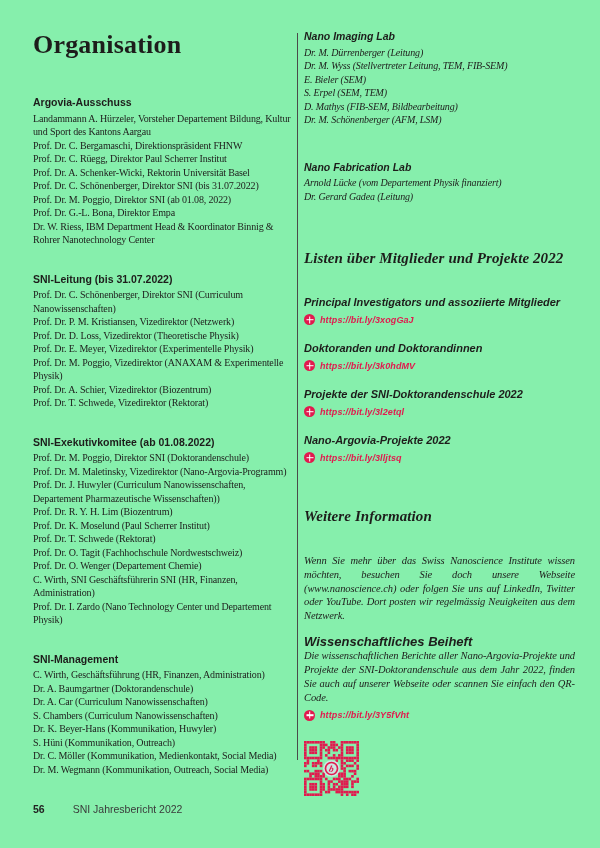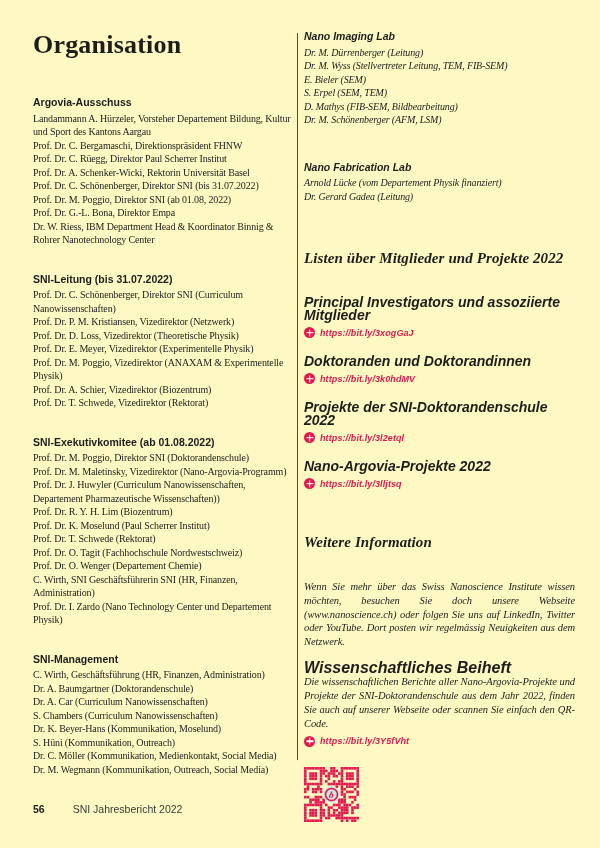--- a/index.html
+++ b/index.html
@@ -1,21 +1,21 @@
 <!DOCTYPE html>
 <html><head>
 <meta charset="utf-8">
 <style>
   * { margin:0; padding:0; box-sizing:border-box; }
   html,body { width:600px; height:848px; }
   body { font-family:"Liberation Serif", serif; color:#1d1d1b; }
 
   .page {
     position:relative; width:600px; height:848px;
-    background:#fef9c3; overflow:hidden;
+    background:#86efac; overflow:hidden;
   }
 
   
   .col-left  { position:absolute; left:33px; top:30px; width:260px; }
   .col-right { position:absolute; left:304px; top:30px; width:271px;font-style:italic; }
   .divider   { position:absolute; left:297px; top:33px; width:1px; height:727px; background:#4a4a4a; }
 
   
   h1.page-title {
     font-family:"Liberation Serif", serif; font-weight:bold;
@@ -36,21 +36,21 @@
     font-family:"Liberation Serif", serif;
     font-size:10px; line-height:13.5px; letter-spacing:-0.15px;
   }
 
   .lab { margin-bottom:34px; }
 
   
   .list-item { margin-bottom:17px; }
   .list-label {
     font-family:"Liberation Sans", sans-serif; font-weight:bold;
-    font-size:14px; line-height:13px;
+    font-size:11px; line-height:13px;
   }
   .link-row { display:flex; align-items:center; gap:5px; margin-top:5px;text-align:center; }
   .plus-icon {
     width:11px; height:11px; border-radius:50%;
     background:#e11a4e; position:relative; flex:0 0 11px;
   }
   .plus-icon::before, .plus-icon::after{
     content:""; position:absolute; background:#fff; left:50%; top:50%;
   }
   .plus-icon::before{ width:7px; height:1.6px; transform:translate(-50%,-50%); }
@@ -63,21 +63,21 @@
   .lists-block { margin-top:42px; }
 
   
   .info-block { margin-top:40px; }
   .info-para {
     font-family:"Liberation Serif", serif; font-size:10.5px;
     line-height:13.8px; text-align:justify; letter-spacing:-0.1px;
   }
   .info-subhead {
     font-family:"Liberation Sans", sans-serif; font-weight:bold;
-    font-size:16px; line-height:13.5px; margin-top:12px; margin-bottom:1px;
+    font-size:13px; line-height:13.5px; margin-top:12px; margin-bottom:1px;
   }
   .qr-wrap { margin-top:20px; }
 
   
   .footer {
     position:absolute; left:33px; top:803px;
     display:flex; align-items:baseline; gap:28px;
     font-family:"Liberation Sans", sans-serif; font-size:10.5px; color:#3a3a3a;
   }
   .footer .page-num { font-weight:bold; color:#222; }
@@ -133,21 +133,21 @@
           </div>
   </div>
 
   <div class="section">
     <div class="section-heading">SNI-Management</div>
     <div>
             <div class="entry">C. Wirth, Geschäftsführung (HR, Finanzen, Administration)</div>
             <div class="entry">Dr. A. Baumgartner (Doktorandenschule)</div>
             <div class="entry">Dr. A. Car (Curriculum Nanowissenschaften)</div>
             <div class="entry">S. Chambers (Curriculum Nanowissenschaften)</div>
-            <div class="entry">Dr. K. Beyer-Hans (Kommunikation, Moselund)</div>
+            <div class="entry">Dr. K. Beyer-Hans (Kommunikation, Huwyler)</div>
             <div class="entry">S. Hüni (Kommunikation, Outreach)</div>
             <div class="entry">Dr. C. Möller (Kommunikation, Medienkontakt, Social Media)</div>
             <div class="entry">Dr. M. Wegmann (Kommunikation, Outreach, Social Media)</div>
           </div>
   </div>
 </div>
   </div>
 
   <div class="divider"></div>
 

